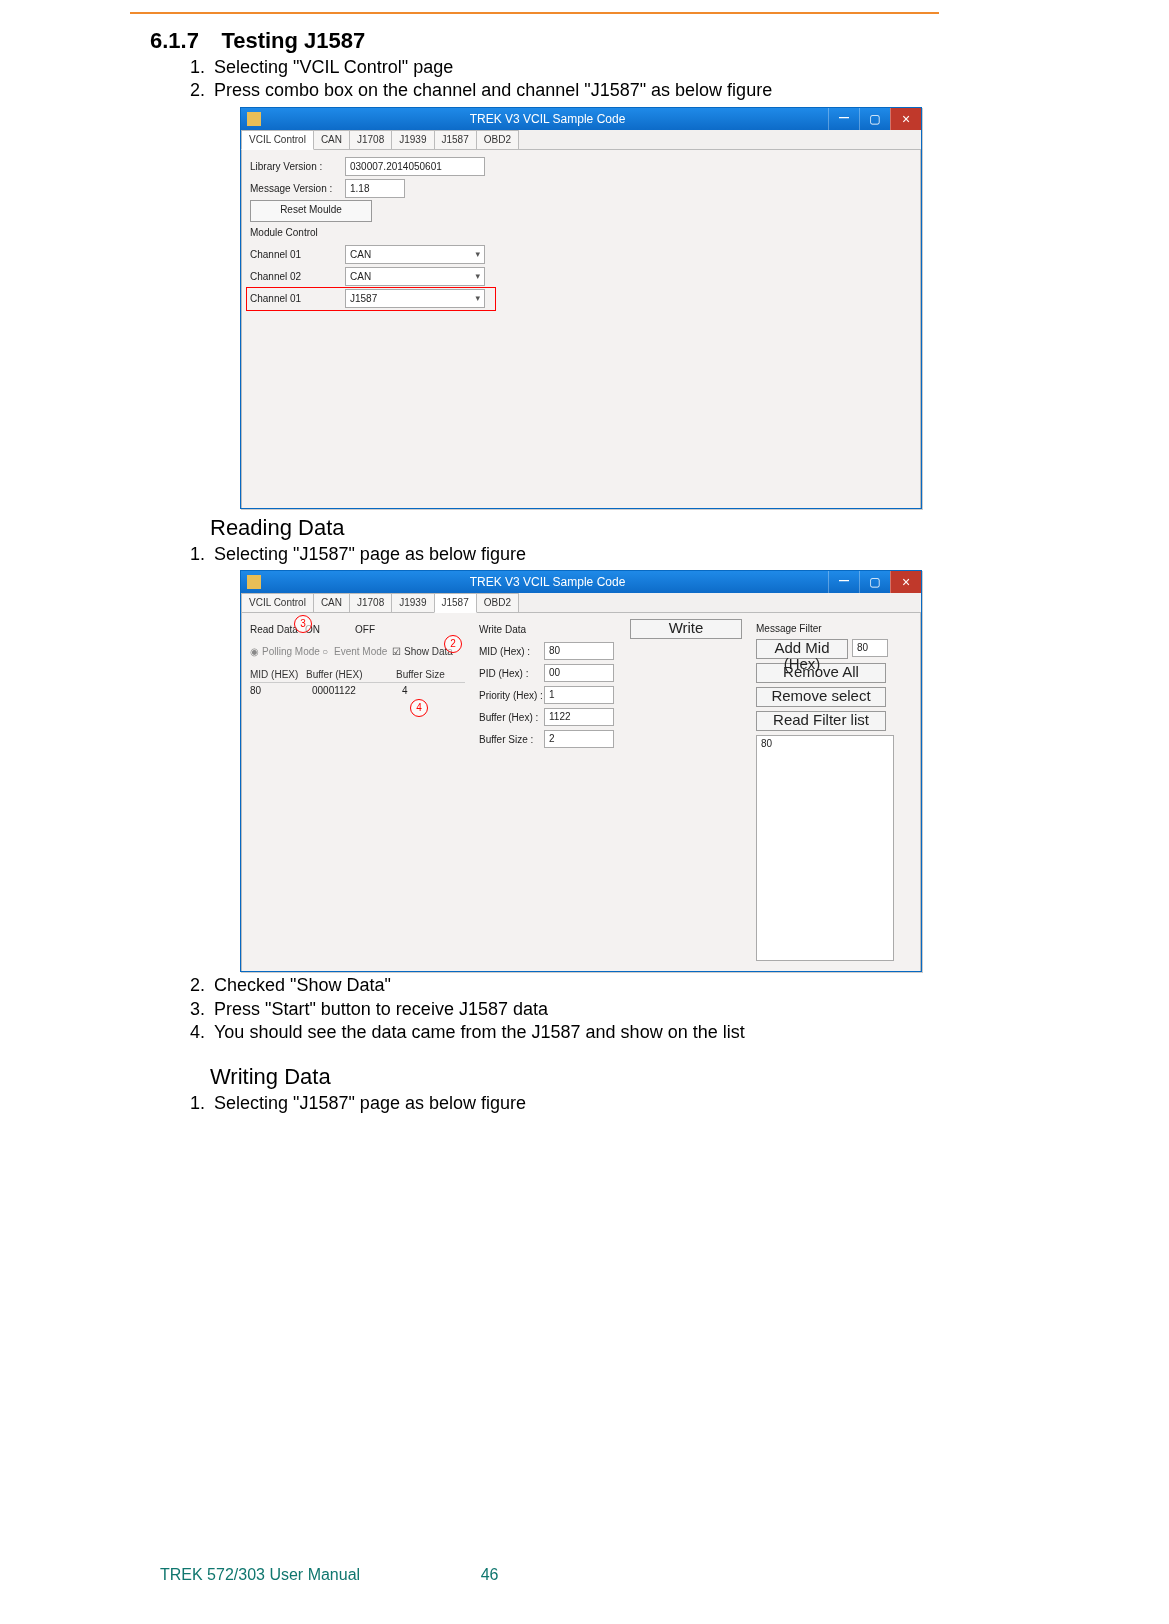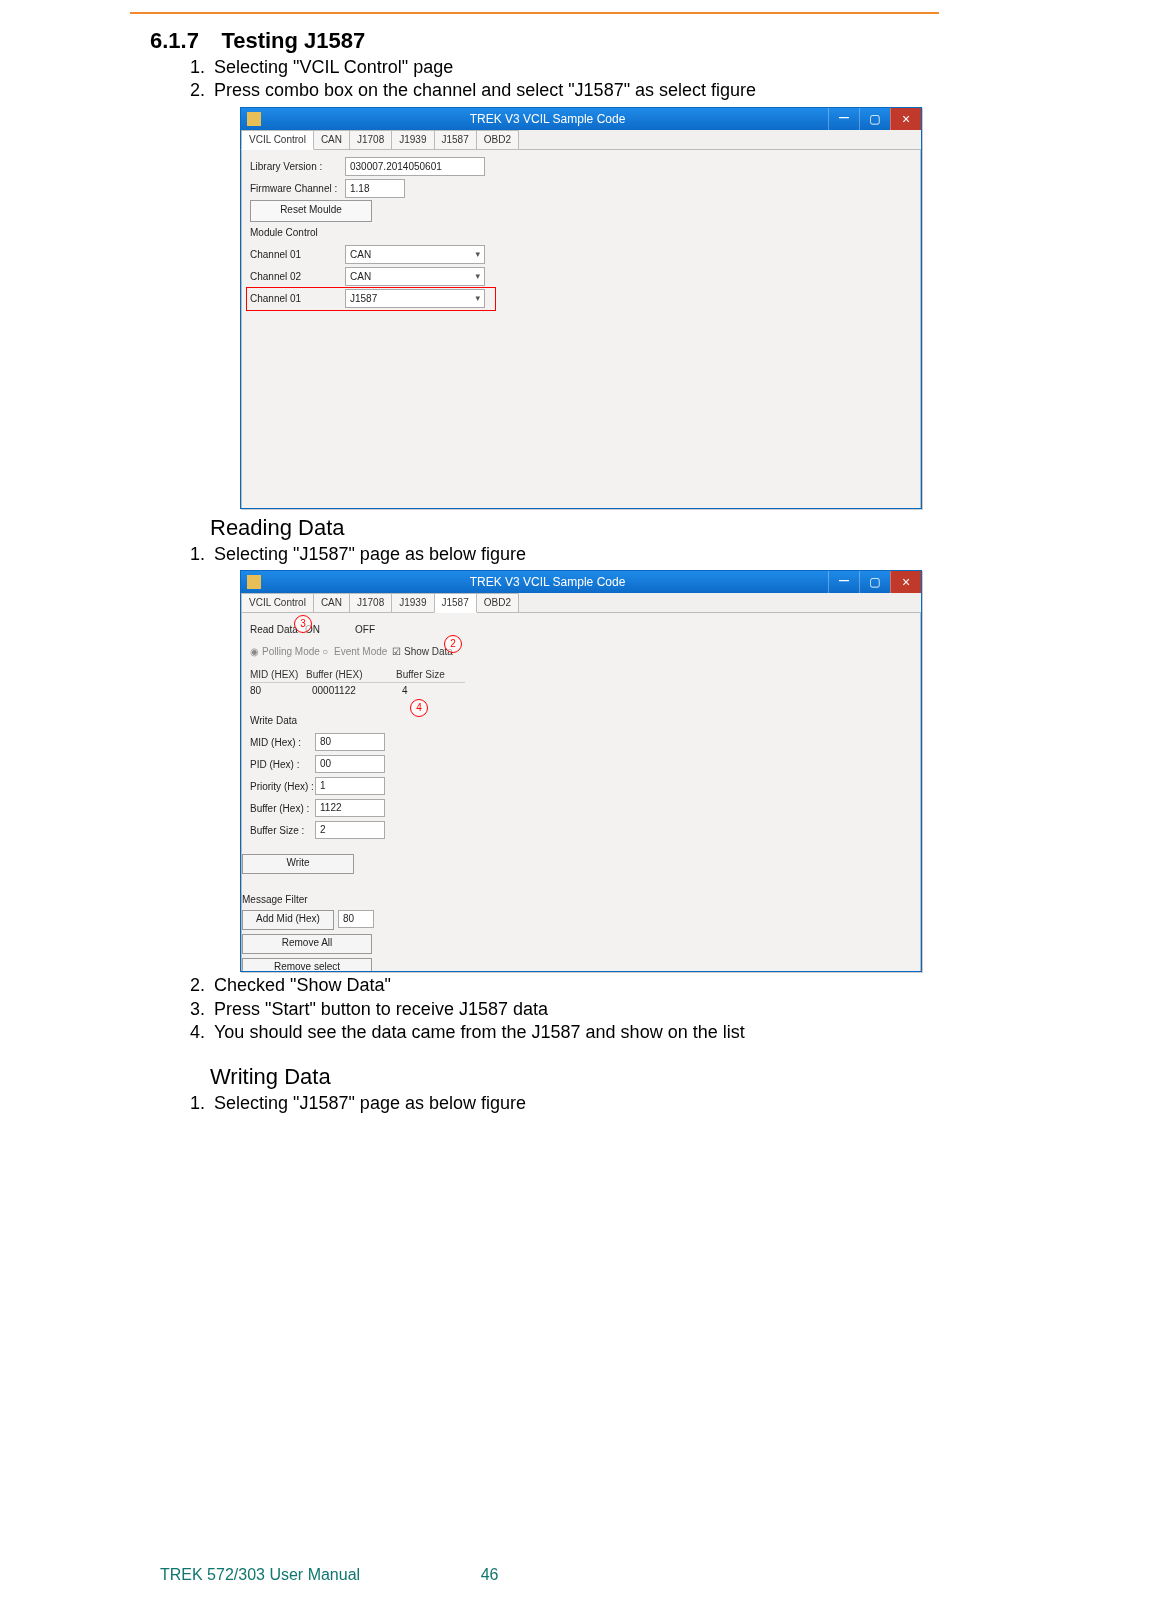--- a/index.html
+++ b/index.html
@@ -199,21 +199,20 @@
     text-align: center;
     line-height: 16px;
     pointer-events: none;
     background: rgba(255,255,255,.6);
   }
 
   
   .w2body {
     display: flex;
     height: 100%;
-    flex-direction: column;
   }
   .w2col {
     padding: 6px 6px 6px 8px;
     font-size: 10px;
   }
   .w2col .frow2 {
     display: flex;
     align-items: center;
     height: 20px;
     margin-bottom: 2px;
@@ -224,21 +223,21 @@
     background: #fff;
     padding: 1px 4px;
     font-size: 10px;
     height: 14px;
     line-height: 14px;
     width: 60px;
   }
   .w2btn {
     border: 1px solid #999;
     background: #f5f5f5;
-    font-size: 10px;
+    font-size: 15px;
     height: 18px;
     line-height: 16px;
     text-align: center;
     width: 110px;
     margin-bottom: 4px;
   }
   .listbox {
     border: 1px solid #aaa;
     background: #fff;
     width: 128px;
@@ -262,21 +261,21 @@
 <div class="page">
   <div class="top-rule"></div>
 
   <div class="content">
     <div>
       <span class="heading-num">6.1.7</span>
       <span class="heading-text">Testing J1587</span>
     </div>
     <ol class="numlist">
       <li>Selecting "VCIL Control" page</li>
-      <li>Press combo box on the channel and select "J1587" as select figure</li>
+      <li>Press combo box on the channel and channel "J1587" as below figure</li>
     </ol>
 
     <div class="win">
       <div class="titlebar">
         <div class="appicon"></div>
         <div class="title">TREK V3 VCIL Sample Code</div>
         <div class="winbtns">
           <div class="winbtn">–</div>
           <div class="winbtn">▢</div>
           <div class="winbtn close"></div>
@@ -290,21 +289,21 @@
         <div class="tab">J1587</div>
         <div class="tab">OBD2</div>
       </div>
       <div class="panel">
         <div style="height:6px"></div>
         <div class="frow">
           <div class="flabel">Library Version :</div>
           <div class="txtbox">030007.2014050601</div>
         </div>
         <div class="frow">
-          <div class="flabel">Firmware Channel :</div>
+          <div class="flabel">Message Version :</div>
           <div class="txtbox" style="width:50px">1.18</div>
         </div>
         <div class="frow">
           <div class="btn" style="width:100px;margin-left:0">Reset Moulde</div>
         </div>
         <div class="frow">
           <div class="smalllbl">Module Control</div>
         </div>
         <div class="frow">
           <div class="flabel">Channel 01</div>

